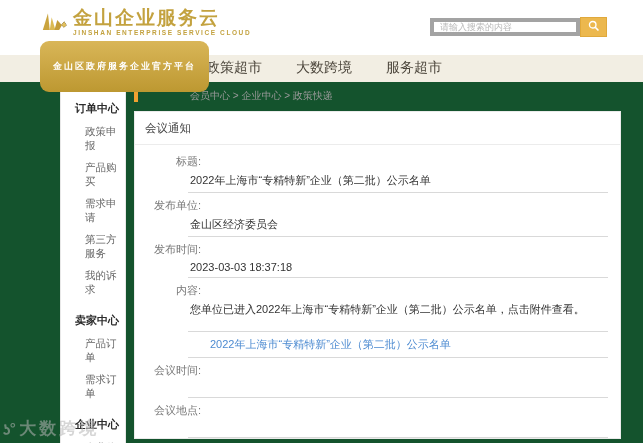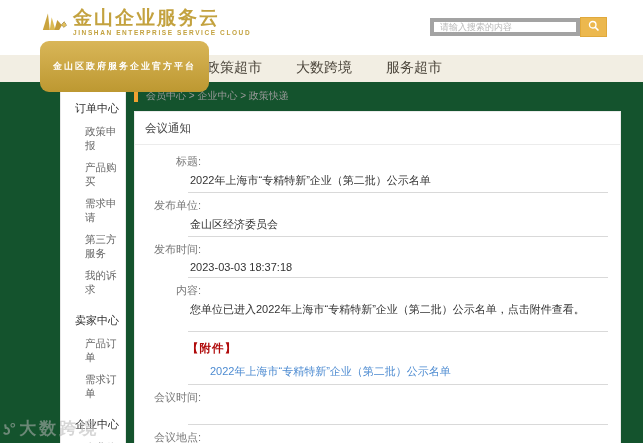--- a/index.html
+++ b/index.html
@@ -29,25 +29,25 @@
   .nav { height:27px; background:#f2eee3; display:flex; align-items:stretch; padding-left:54px;
     gap:34px; font-size:14px; color:#4c463c; }
   .nav-item { display:flex; align-items:center; border-bottom:2px solid transparent; cursor:pointer; }
   .nav-item.active { font-weight:bold; border-bottom-color:#b29a50; }
 
   
   .main { display:flex; align-items:flex-start; height:360px; }
   .sidebar { flex:none; width:66px; margin-left:60px; margin-top:5px; min-height:358px;
     border:1px solid #e8e8e8; background:#fff; padding:8px 0 10px; font-size:10.5px; }
   .side-section { margin-bottom:7px; }
-  .side-title { font-weight:normal; color:#2c2c2c; font-size:11px; padding:5px 0 5px 14px; }
+  .side-title { font-weight:bold; color:#2c2c2c; font-size:11px; padding:5px 0 5px 14px; }
   .side-item { color:#666; padding:4px 0 4px 21px; border-left:3px solid transparent; cursor:pointer; }
 
   .content { flex:1; margin:7px 22px 0 8px; }
-  .breadcrumb { display:flex; align-items:center; font-size:10px; color:#999; }
+  .breadcrumb { display:flex; align-items:center; font-size:10px; color:#999;gap:44px; }
   .crumb-bar { width:4px; height:12px; background:#efa131; margin-right:8px; }
   .panel { border:1px solid #ebebeb; margin-top:8px; min-height:318px; background:#fff; }
   .panel-title { font-size:11.5px; color:#444; padding:9px 10px 8px; border-bottom:1px solid #ececec; }
   .panel-body { padding:4px 12px 0 8px; }
   .f-label { font-size:11px; color:#777; text-align:right; width:58px; padding:5px 0 2px; }
   .f-value { margin-left:45px; border-bottom:1px solid #d9d9d9; font-size:11px; color:#333;
     padding:2px 2px 4px; min-height:18px; }
   .f-value.content-val { padding-bottom:14px; }
   .attach-head { margin-left:44px; color:#b00b0b; font-weight:bold; font-size:11.5px;
     padding:9px 0 3px; letter-spacing:1px; }
@@ -144,21 +144,20 @@
 
           <div class="f-label">发布单位:</div>
           <div class="f-value">金山区经济委员会</div>
 
           <div class="f-label">发布时间:</div>
           <div class="f-value">2023-03-03 18:37:18</div>
 
           <div class="f-label">内容:</div>
           <div class="f-value content-val">您单位已进入2022年上海市“专精特新”企业（第二批）公示名单，点击附件查看。</div>
 
-          <div class="attach-head">【附件】</div>
           <div class="attach-row">
             <span class="attach-link">2022年上海市“专精特新”企业（第二批）公示名单</span>
           </div>
 
           <div class="f-label">会议时间:</div>
           <div class="f-value"></div>
 
           <div class="f-label">会议地点:</div>
           <div class="f-value"></div>
 

